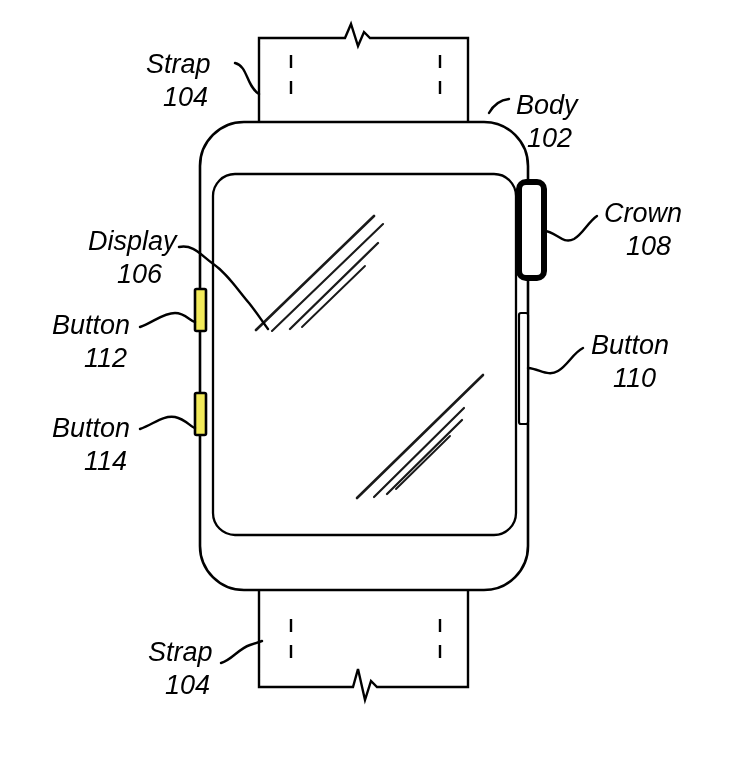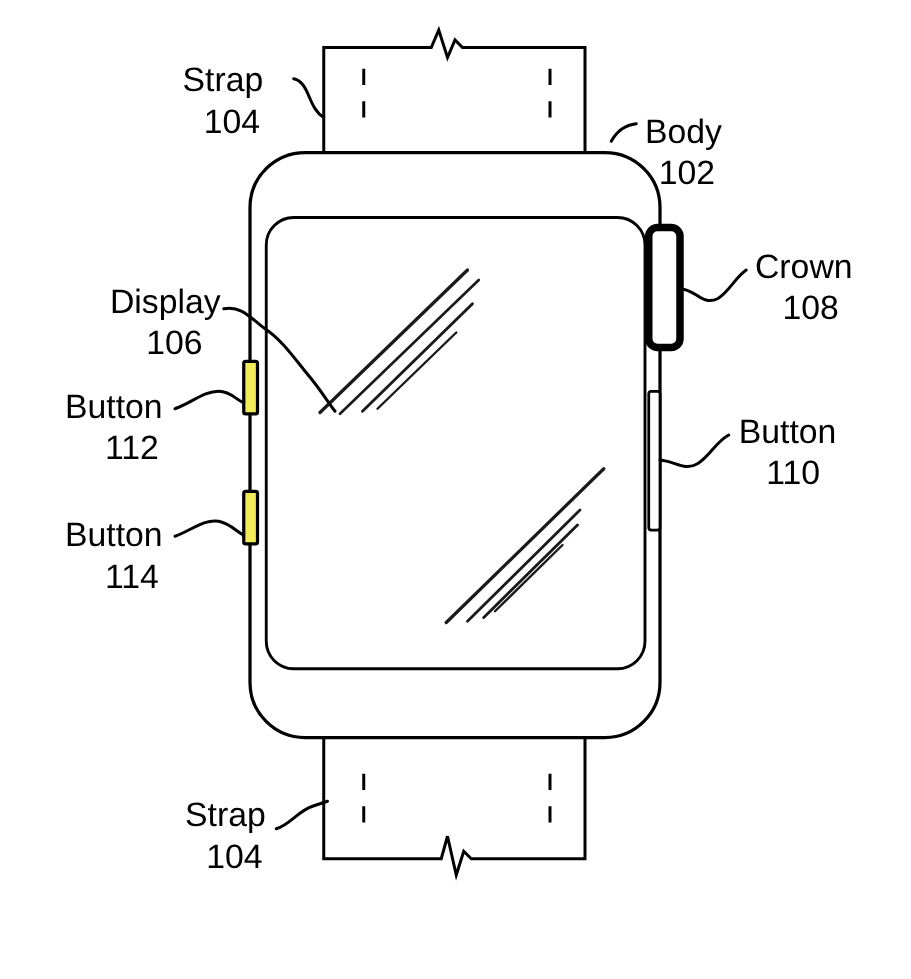--- a/index.html
+++ b/index.html
@@ -13,20 +13,21 @@
     position: relative;
     font-family: "Liberation Sans", sans-serif;
     overflow: hidden;
   }
   #figure-root {
     position: absolute;
     left: 0;
     top: 0;
     width: 729px;
     height: 783px;
+    font-style: italic;
   }
   svg.fig {
     display: block;
     width: 729px;
     height: 783px;
   }
   .lbl {
     font-family: "Liberation Sans", sans-serif;
     font-size: 27px;
     fill: #000000;

